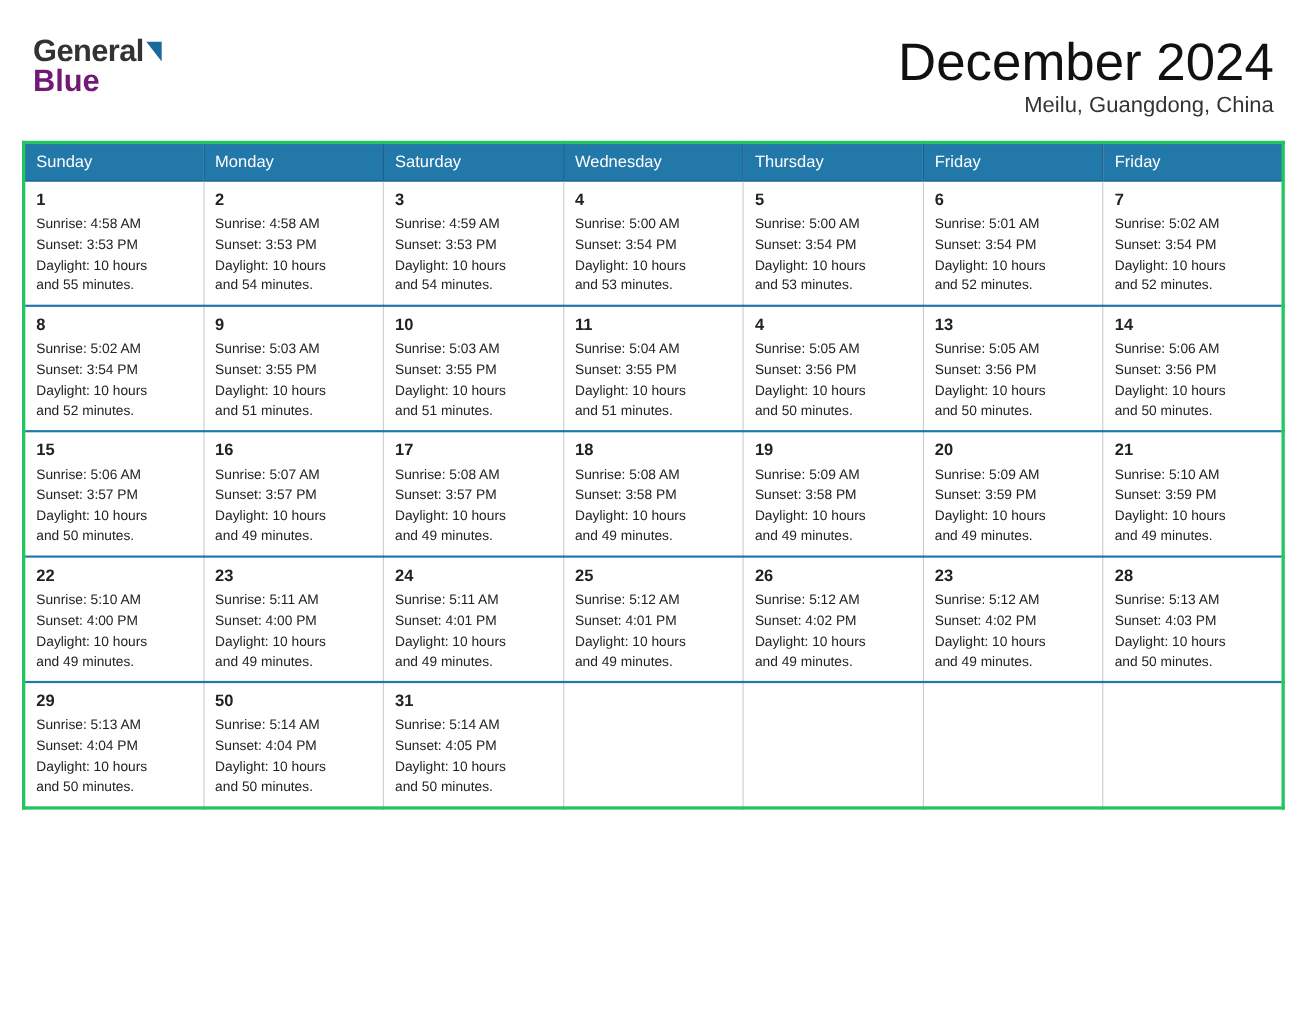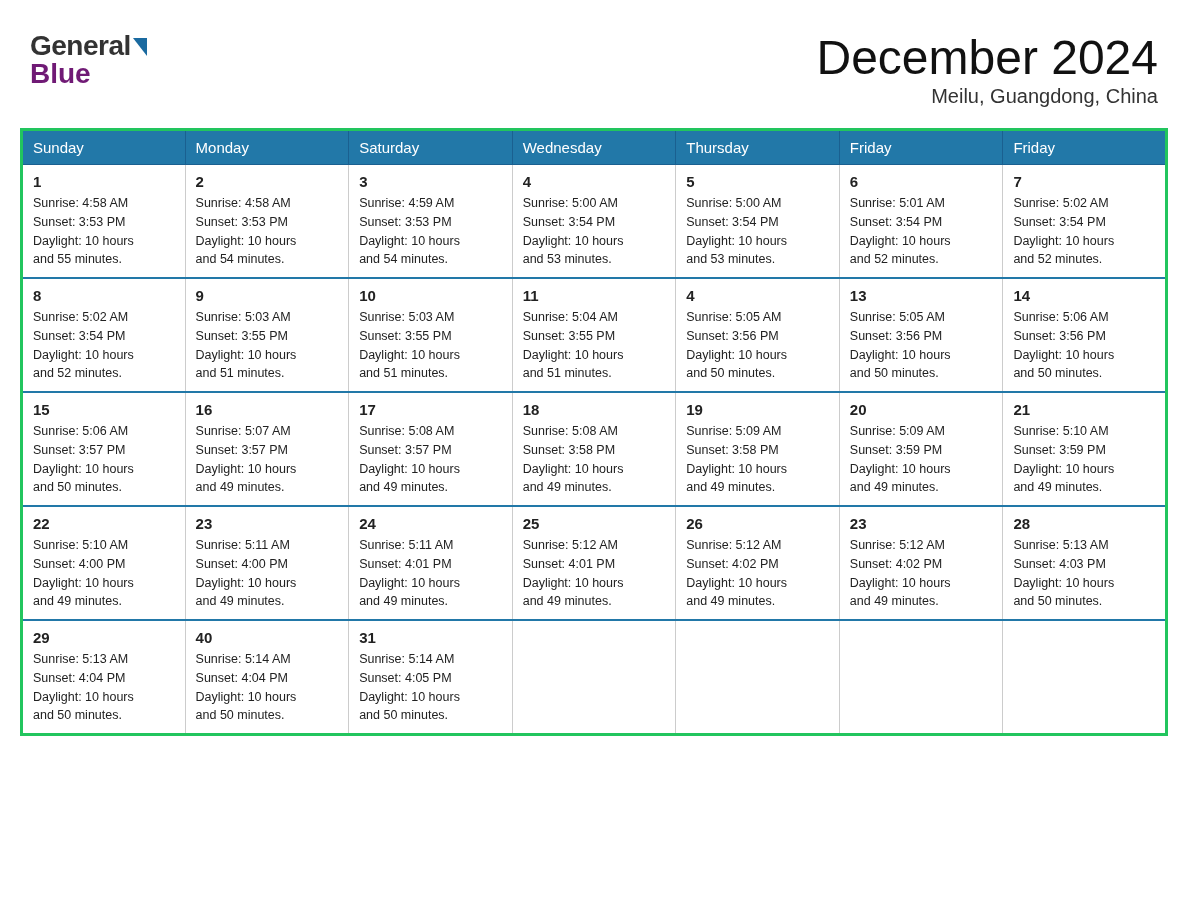--- a/index.html
+++ b/index.html
@@ -395,21 +395,21 @@
         <td>
         <span class="day-number">29</span>
         <div class="day-info">
           Sunrise: 5:13 AM<br>
           Sunset: 4:04 PM<br>
           Daylight: 10 hours<br>
           and 50 minutes.
         </div>
       </td>
         <td>
-        <span class="day-number">40</span>
+        <span class="day-number">50</span>
         <div class="day-info">
           Sunrise: 5:14 AM<br>
           Sunset: 4:04 PM<br>
           Daylight: 10 hours<br>
           and 50 minutes.
         </div>
       </td>
         <td>
         <span class="day-number">31</span>
         <div class="day-info">

